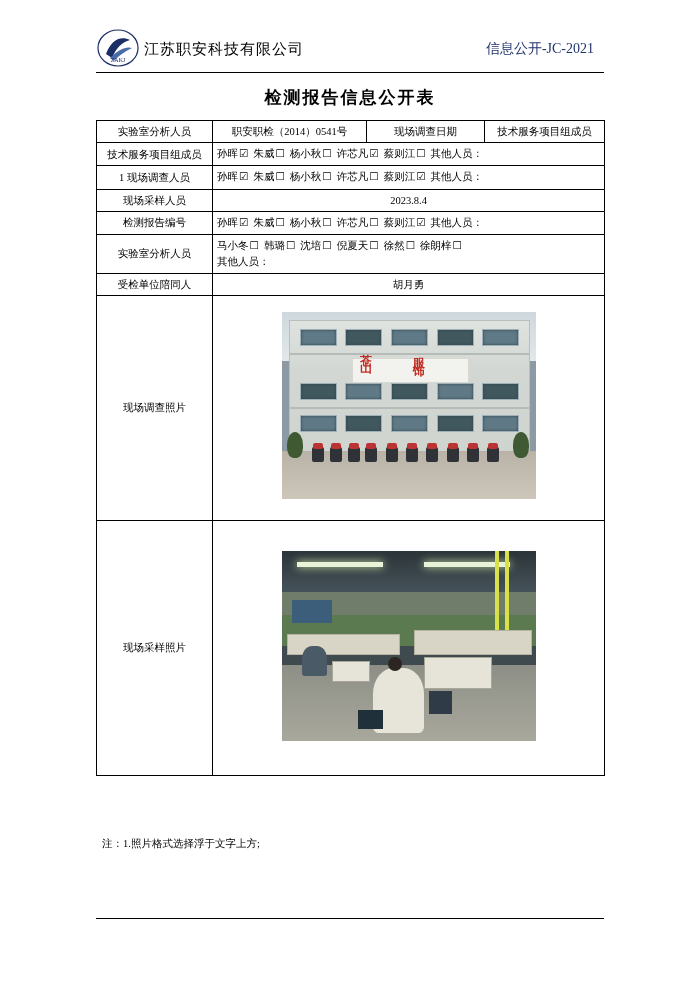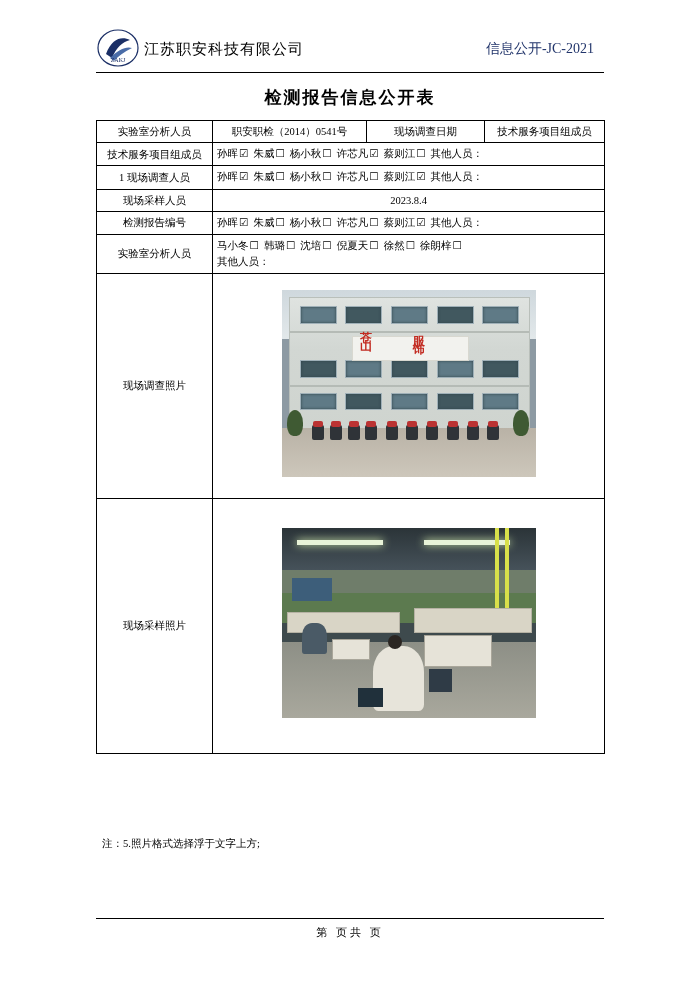--- a/index.html
+++ b/index.html
@@ -259,20 +259,24 @@
         <td class="val-left cbrow" colspan="3">
           <span id="grp-sample"><span><span class="nm">孙晖</span><span class="cb cb-on"></span></span><span class="sp"></span><span><span class="nm">朱威</span><span class="cb cb-off"></span></span><span class="sp"></span><span><span class="nm">杨小秋</span><span class="cb cb-off"></span></span><span class="sp"></span><span><span class="nm">许芯凡</span><span class="cb cb-off"></span></span><span class="sp"></span><span><span class="nm">蔡则江</span><span class="cb cb-on"></span></span><span class="sp"></span><span>其他人员：</span></span>
         </td>
       </tr>
       <tr>
         <td class="lbl">实验室分析人员</td>
         <td class="val-left" colspan="3">
           <div class="cbrow" id="grp-lab"><span><span class="nm">马小冬</span><span class="cb cb-off"></span></span><span class="sp"></span><span><span class="nm">韩璐</span><span class="cb cb-off"></span></span><span class="sp"></span><span><span class="nm">沈培</span><span class="cb cb-off"></span></span><span class="sp"></span><span><span class="nm">倪夏天</span><span class="cb cb-off"></span></span><span class="sp"></span><span><span class="nm">徐然</span><span class="cb cb-off"></span></span><span class="sp"></span><span><span class="nm">徐朗梓</span><span class="cb cb-off"></span></span><span class="sp"></span></div>
           <div>其他人员：</div>
         </td>
+      </tr>
+      <tr>
+        <td class="lbl">受检单位陪同人</td>
+        <td class="val-center" colspan="3">胡月勇</td>
       </tr>
 
       <tr>
         <td class="photo-label-cell" style="height:218px">现场调查照片</td>
         <td class="photo-cell" colspan="3">
           <div class="photo-wrap">
             <div class="ph1">
               <div class="sky"></div>
               <div class="bld">
                 <div class="winrow" style="top:6%">
@@ -348,16 +352,15 @@
               <div class="w-person" style="left:8%; top:50%; width:10%; height:16%; background:#4a5a66"></div>
               <div class="w-box" style="left:58%; top:74%; width:9%; height:12%; background:#2f3b46"></div>
               <div class="w-box" style="left:30%; top:84%; width:10%; height:10%; background:#20303b"></div>
             </div>
           </div>
         </td>
       </tr>
     </tbody>
   </table>
 
-  <div class="note" id="note-el" style="top: 837px;">注：5.照片格式选择浮于文字上方;</div>
+  <div class="note" id="note-el" style="top: 837px;">注：1.照片格式选择浮于文字上方;</div>
   <div class="footer-rule"></div>
-  <div class="footer-text">第  页共   页</div>
 </div>
 
 </body></html>

